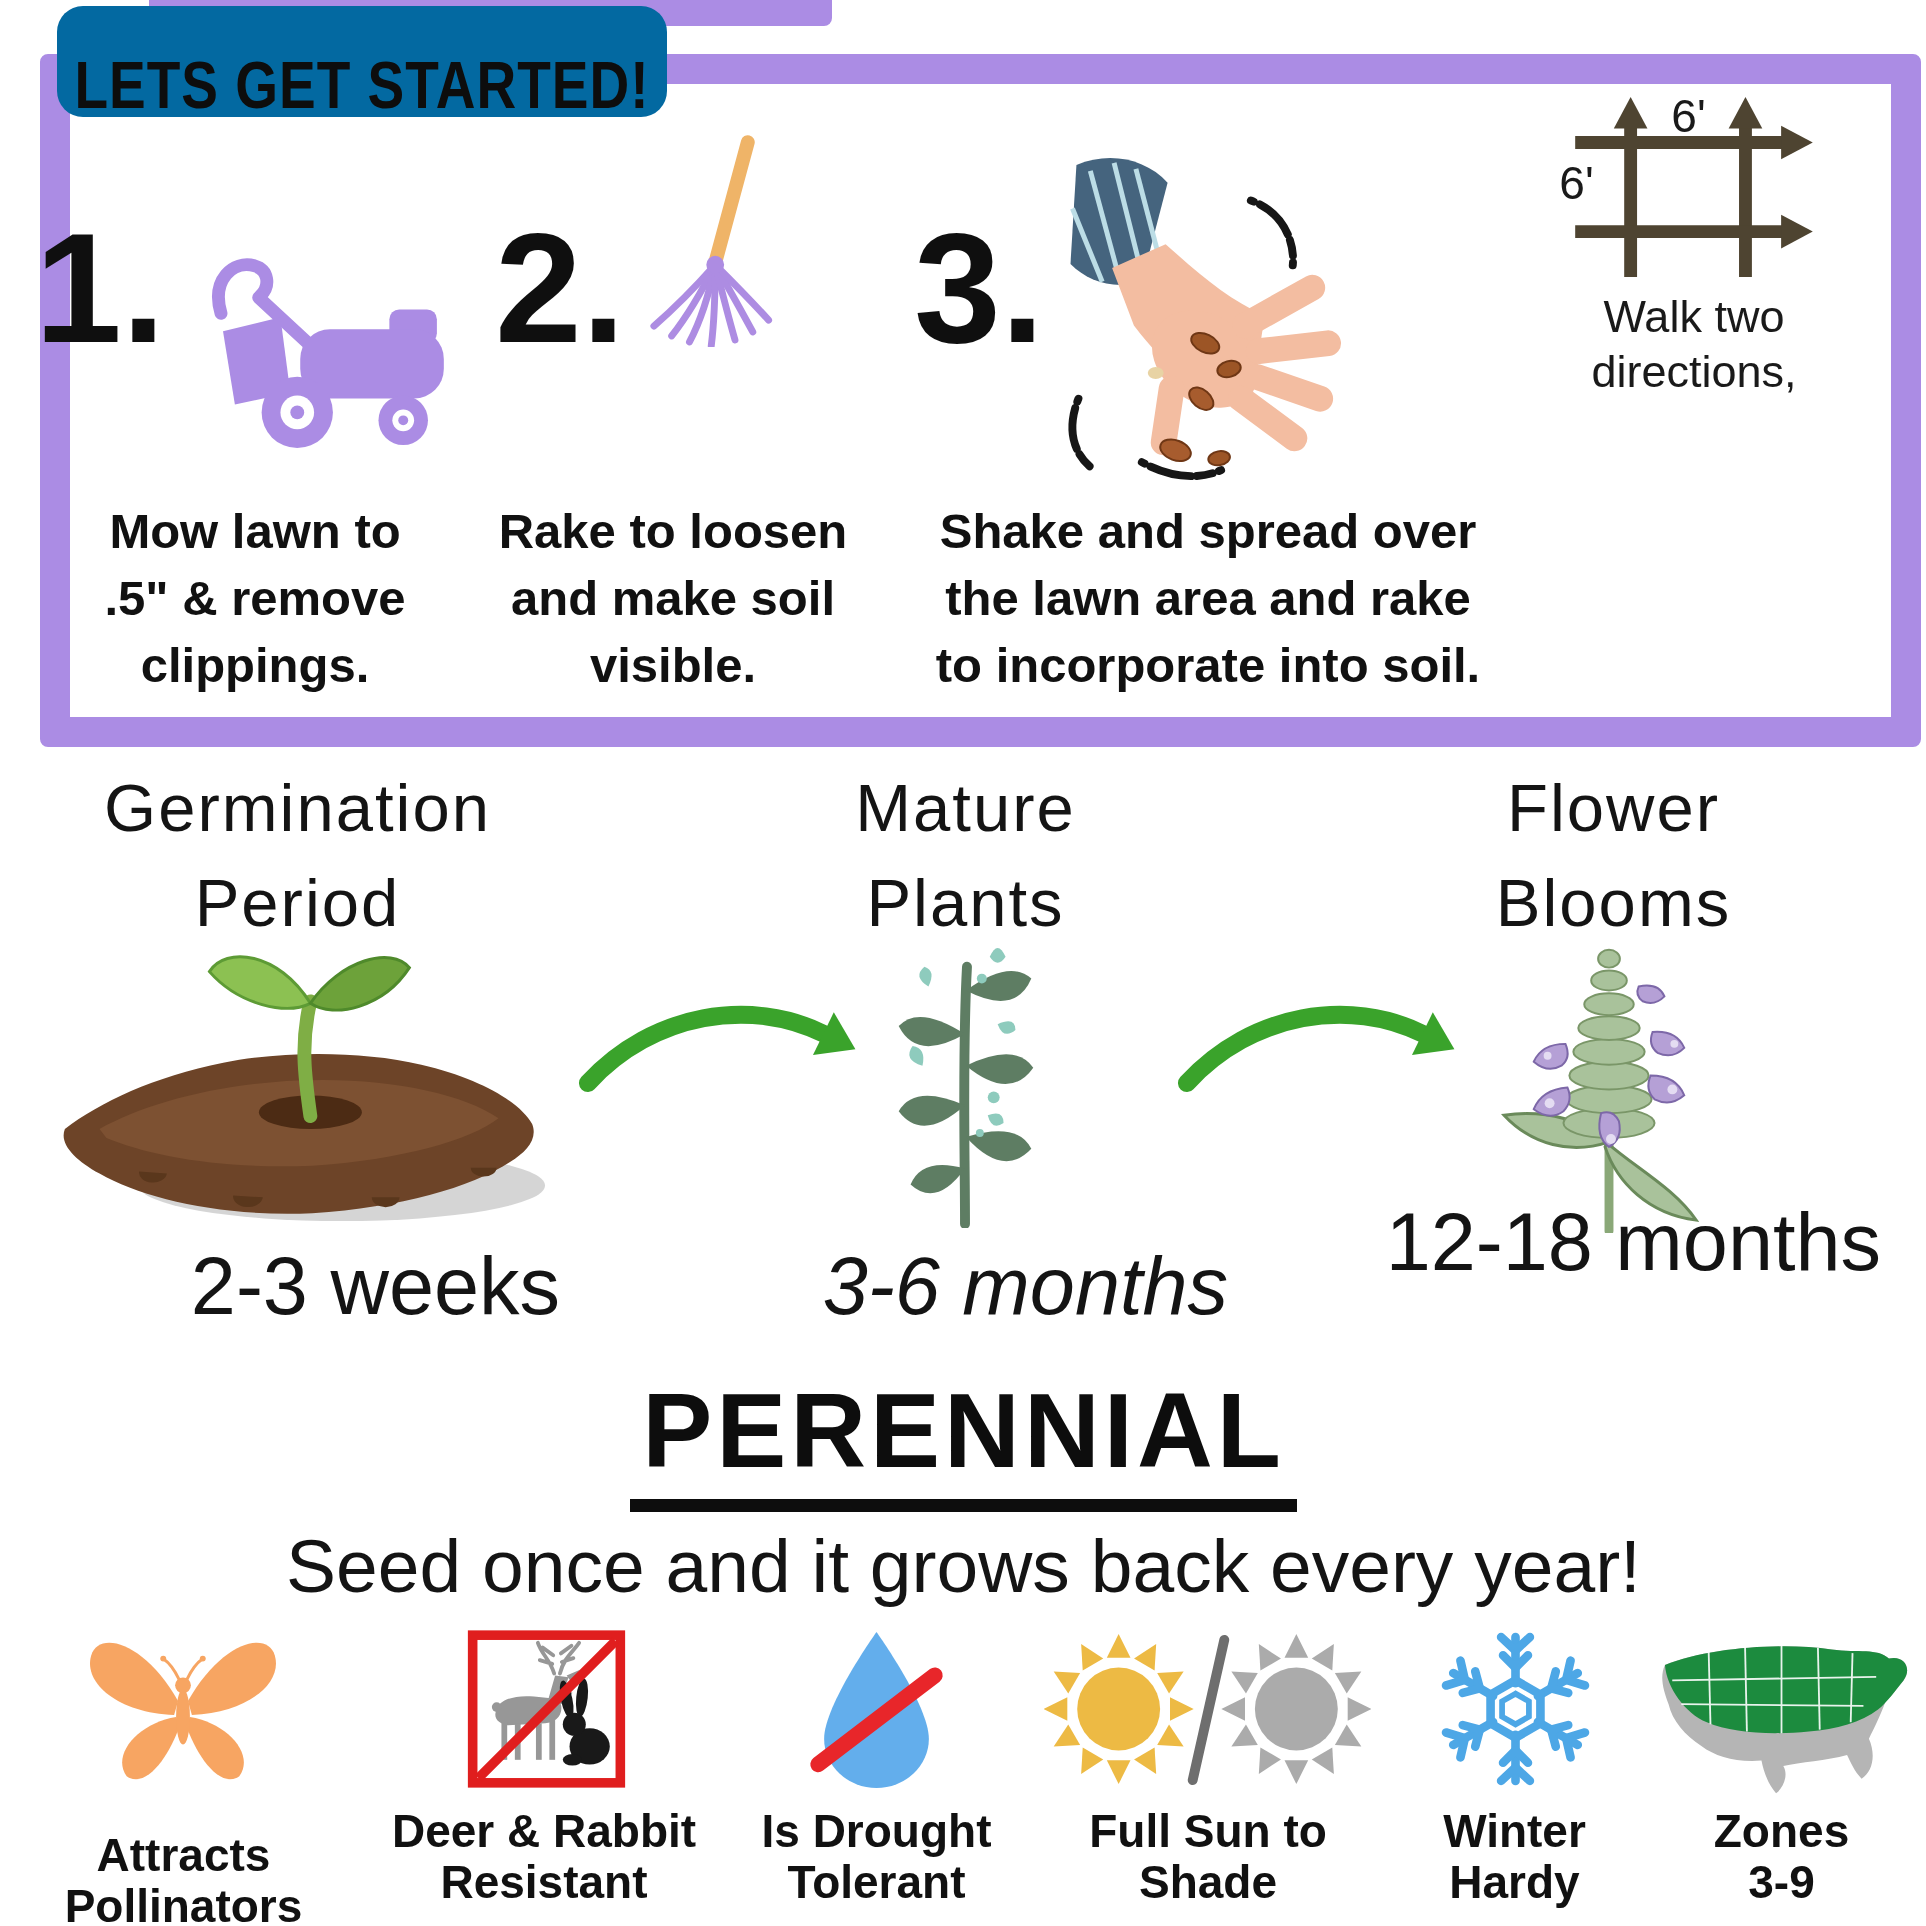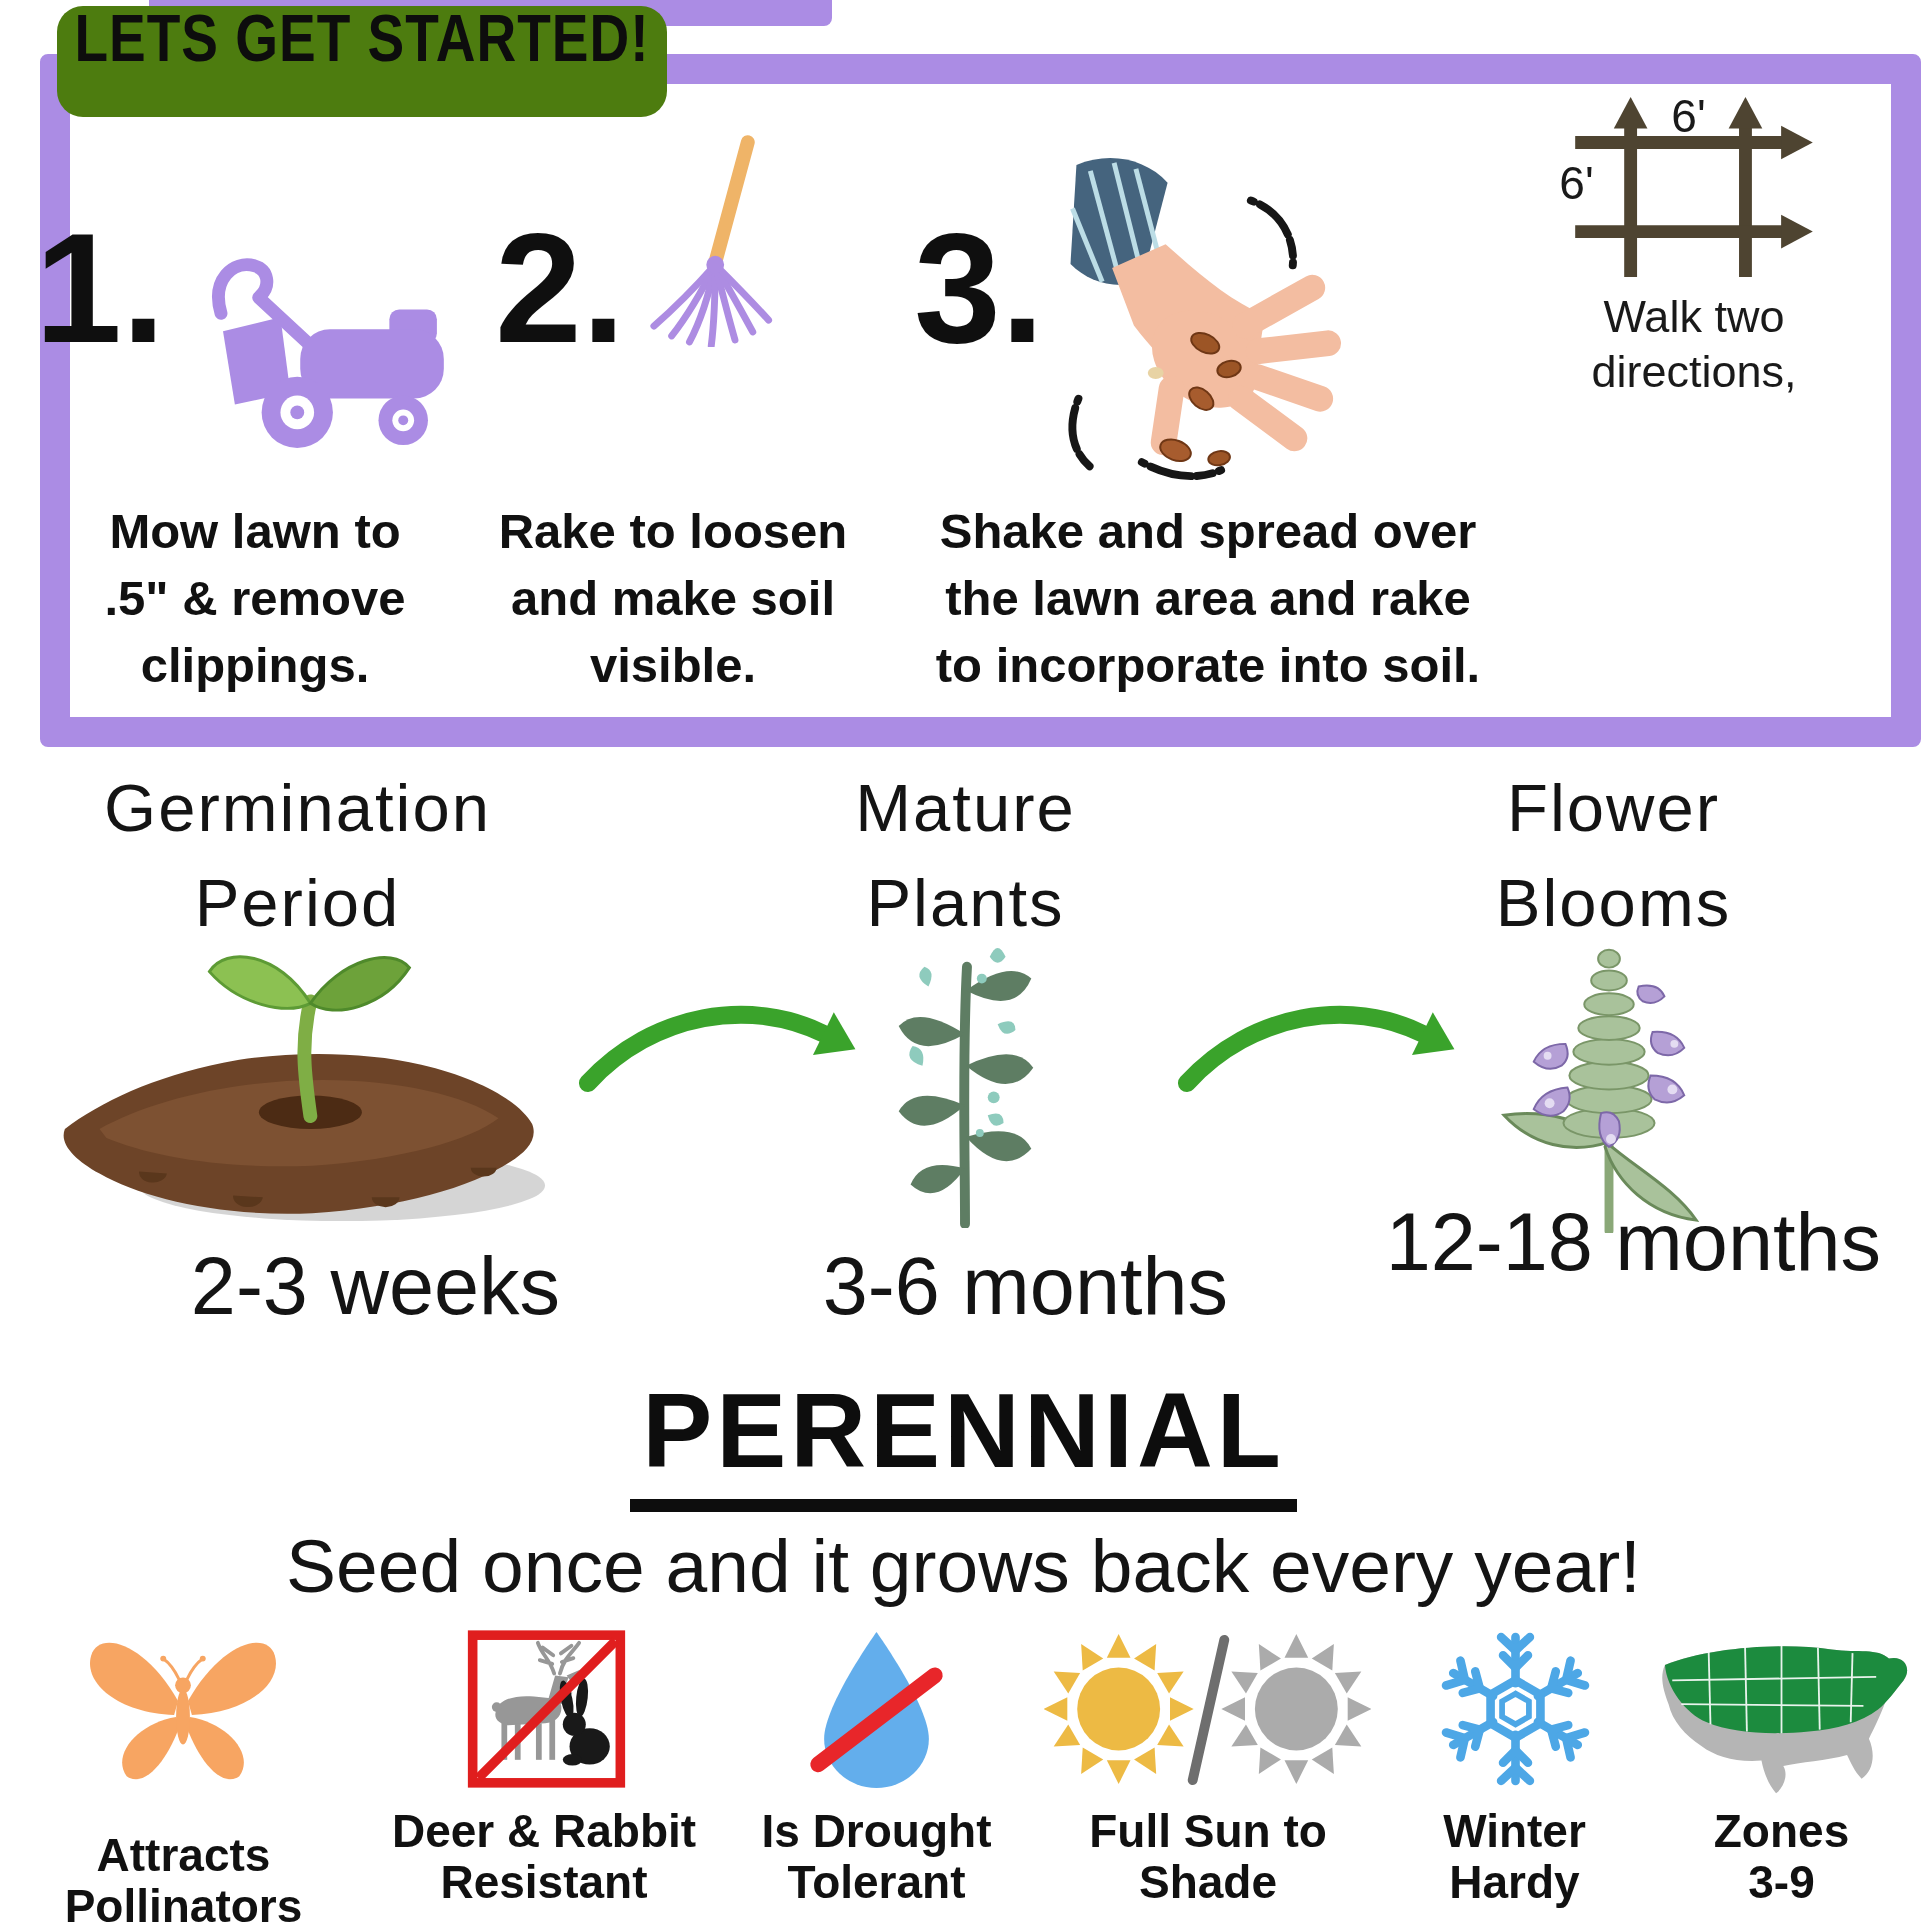--- a/index.html
+++ b/index.html
@@ -8,22 +8,22 @@
     background:#ffffff;
     font-family:"Liberation Sans", sans-serif;
     color:#111;
   }
   .abs{position:absolute;}
 
   
   .top-strip{left:149px;top:0;width:683px;height:26px;background:#ab8ce4;border-radius:0 0 8px 8px;}
   .frame{left:40px;top:54px;width:1881px;height:693px;box-sizing:border-box;
          border:30px solid #ab8ce4;border-radius:8px;background:#fff;}
-  .title-pill{left:57px;top:6px;width:610px;height:111px;background:#4d7c0f;border-radius:26px;
-              display:flex;align-items:flex-start;justify-content:center;}
+  .title-pill{left:57px;top:6px;width:610px;height:111px;background:#0369a1;border-radius:26px;
+              display:flex;align-items:flex-end;justify-content:center;}
   .title-pill span{font-size:55px;font-weight:bold;letter-spacing:1px;color:#0d0d0d;
                    transform:scaleY(1.22);white-space:nowrap;}
 
   .step-num{font-size:156px;font-weight:bold;line-height:1;color:#0f0f0f;text-align:center;width:129px;}
   .step-cap{font-size:49px;font-weight:bold;line-height:67px;color:#111;text-align:center;}
   .step-cap span{display:block;white-space:nowrap;}
 
   .grid-label{font-size:46px;color:#1a1a1a;text-align:center;}
   .grid-cap{font-size:45px;line-height:55px;color:#1a1a1a;text-align:center;}
   .grid-cap span{display:block;white-space:nowrap;}
@@ -236,21 +236,21 @@
   <g fill="#e4dcf2">
     <circle cx="60" cy="176" r="5"></circle>
       <circle cx="184" cy="162" r="5"></circle>
     <circle cx="58" cy="128" r="4"></circle>
       <circle cx="186" cy="116" r="4"></circle>
       <circle cx="122" cy="212" r="5"></circle>
   </g>
 </svg>
 
 <div class="abs duration" style="left:35px;top:1240px;width:525px;">2-3 weeks</div>
-<div class="abs duration" style="left:703px;top:1240px;width:525px;">3-6 months</div>
+<div class="abs duration" style="left:703px;top:1240px;width:525px;font-style:italic;">3-6 months</div>
 <div class="abs duration" style="left:1346px;top:1196px;width:535px;">12-18 months</div>
 
 <div class="abs perennial-wrap">
   <span>PERENNIAL</span>
 </div>
 <div class="abs subheading">Seed once and it grows back every year!</div>
 
 <svg class="abs" style="left:79px;top:1626px;" width="208" height="166" viewBox="0 0 210 168">
   <g fill="#f7a562">
     <path d="M100,76 C66,16 20,4 12,30 C4,58 40,88 96,90 Z"></path>

